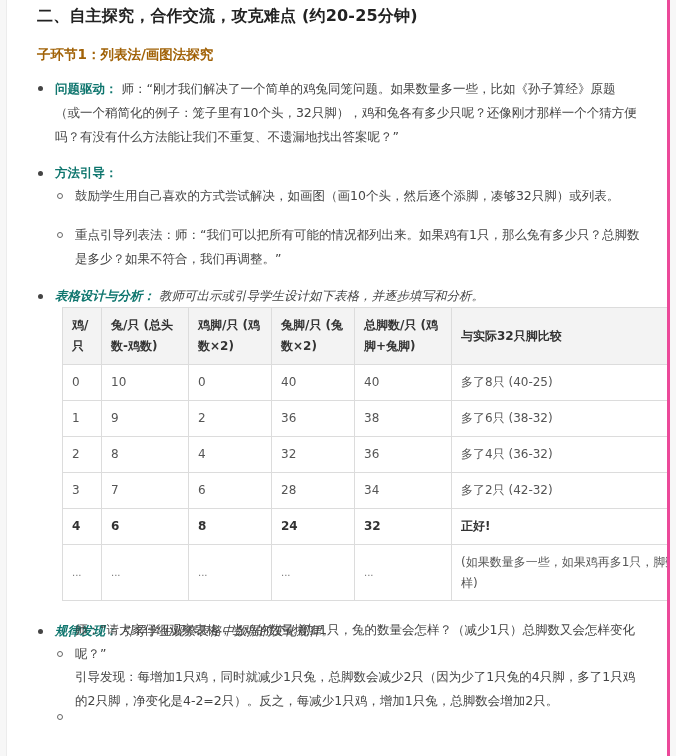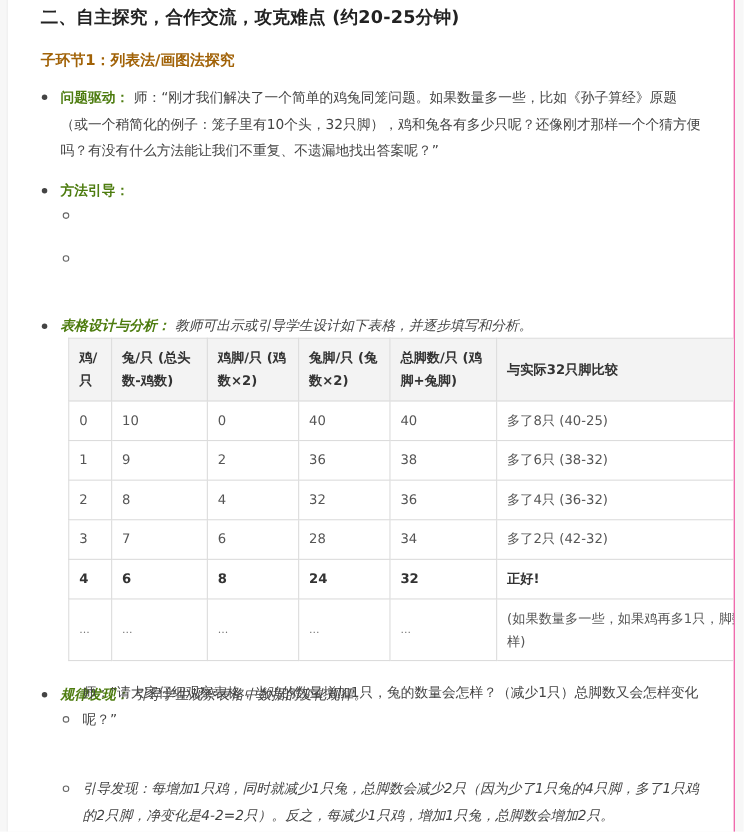--- a/index.html
+++ b/index.html
@@ -6,38 +6,38 @@
   body {
     width: 676px; height: 756px; overflow: hidden;
     background: #f7f7f7;
     font-family: "DejaVu Sans", "Liberation Sans", sans-serif;
     color: #333;
   }
   .card {
     position: absolute; left: 6px; top: 0; width: 660px; height: 756px;
     background: #ffffff;
     border-left: 1px solid #ececec;
-    border-right: 1px solid #ec4899;
+    border-right: 3px solid #ec4899;
     overflow: hidden;
   }
   .title {
     position: absolute; left: 30px; top: 6px;
     font-size: 16px; font-weight: bold; color: #222;
     letter-spacing: 0.2px;
   }
   .subtitle {
     position: absolute; left: 30px; top: 46px;
     font-size: 13.5px; font-weight: bold; color: #a16207;
   }
   .para {
     position: absolute; left: 48px; width: 585px;
     font-size: 12.5px; line-height: 24px; color: #444;
   }
   .para.sub { left: 68px; width: 570px; }
-  .para b { color: #4d7c0f; }
+  .para b { color: #0f766e; }
   .bullet {
     position: absolute; width: 5px; height: 5px; border-radius: 50%;
     background: #444;
   }
   .circle {
     position: absolute; width: 4px; height: 4px; border-radius: 50%;
     border: 1px solid #666; background: #fff;
   }
   table.grid {
     position: absolute; left: 55px; top: 307px; width: 656px;
@@ -64,21 +64,23 @@
   <div class="para" style="top:77px;">
     <b>问题驱动：</b>
     <span>师：“刚才我们解决了一个简单的鸡兔同笼问题。如果数量多一些，比如《孙子算经》原题（或一个稍简化的例子：笼子里有10个头，32只脚），鸡和兔各有多少只呢？还像刚才那样一个个猜方便吗？有没有什么方法能让我们不重复、不遗漏地找出答案呢？”</span>
   </div>
 
   <span class="bullet" style="left:31px; top:171px;"></span>
   <div class="para" style="top:161px;">
     <b>方法引导：</b>
   </div>
   <span class="circle" style="left:50px; top:193px;"></span>
+  <div class="para sub" style="top:184px;">鼓励学生用自己喜欢的方式尝试解决，如画图（画10个头，然后逐个添脚，凑够32只脚）或列表。</div>
   <span class="circle" style="left:50px; top:232px;"></span>
+  <div class="para sub" style="top:223px;">重点引导列表法：师：“我们可以把所有可能的情况都列出来。如果鸡有1只，那么兔有多少只？总脚数是多少？如果不符合，我们再调整。”</div>
 
   <span class="bullet" style="left:31px; top:294px;"></span>
   <div class="para" style="top:284px;font-style:italic;">
     <b>表格设计与分析：</b>
     <span>教师可出示或引导学生设计如下表格，并逐步填写和分析。</span>
   </div>
 
   <table class="grid">
     <colgroup>
       <col style="width:39px">
@@ -151,14 +153,14 @@
   </table>
 
   <span class="bullet" style="left:31px; top:629px;"></span>
   <div class="para" style="top:619px;font-style:italic;">
     <b>规律发现：</b>
     <span>引导学生观察表格中数据的变化规律。</span>
   </div>
   <span class="circle" style="left:50px; top:651px;"></span>
   <div class="para sub" style="top:618px;">师：“请大家仔细观察表格，当鸡的数量增加1只，兔的数量会怎样？（减少1只）总脚数又会怎样变化呢？”</div>
   <span class="circle" style="left:50px; top:714px;"></span>
-  <div class="para sub" style="top:705px;font-style:italic;">引导发现：每增加1只鸡，同时就减少1只兔，总脚数会减少2只（因为少了1只兔的4只脚，多了1只鸡的2只脚，净变化是4-2=2只）。反之，每减少1只鸡，增加1只兔，总脚数会增加2只。</div>
+  <div class="para sub" style="top:665px;">引导发现：每增加1只鸡，同时就减少1只兔，总脚数会减少2只（因为少了1只兔的4只脚，多了1只鸡的2只脚，净变化是4-2=2只）。反之，每减少1只鸡，增加1只兔，总脚数会增加2只。</div>
 </div>
 
 </body></html>

